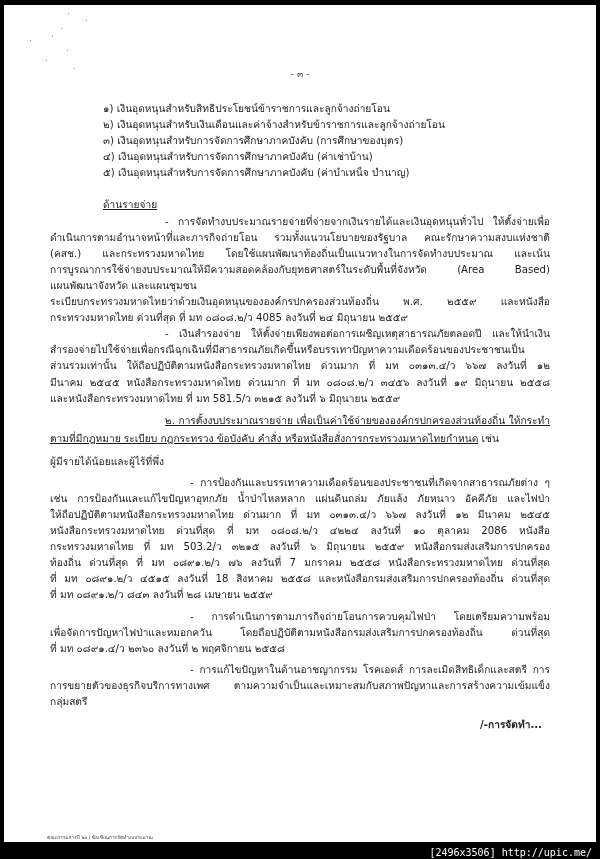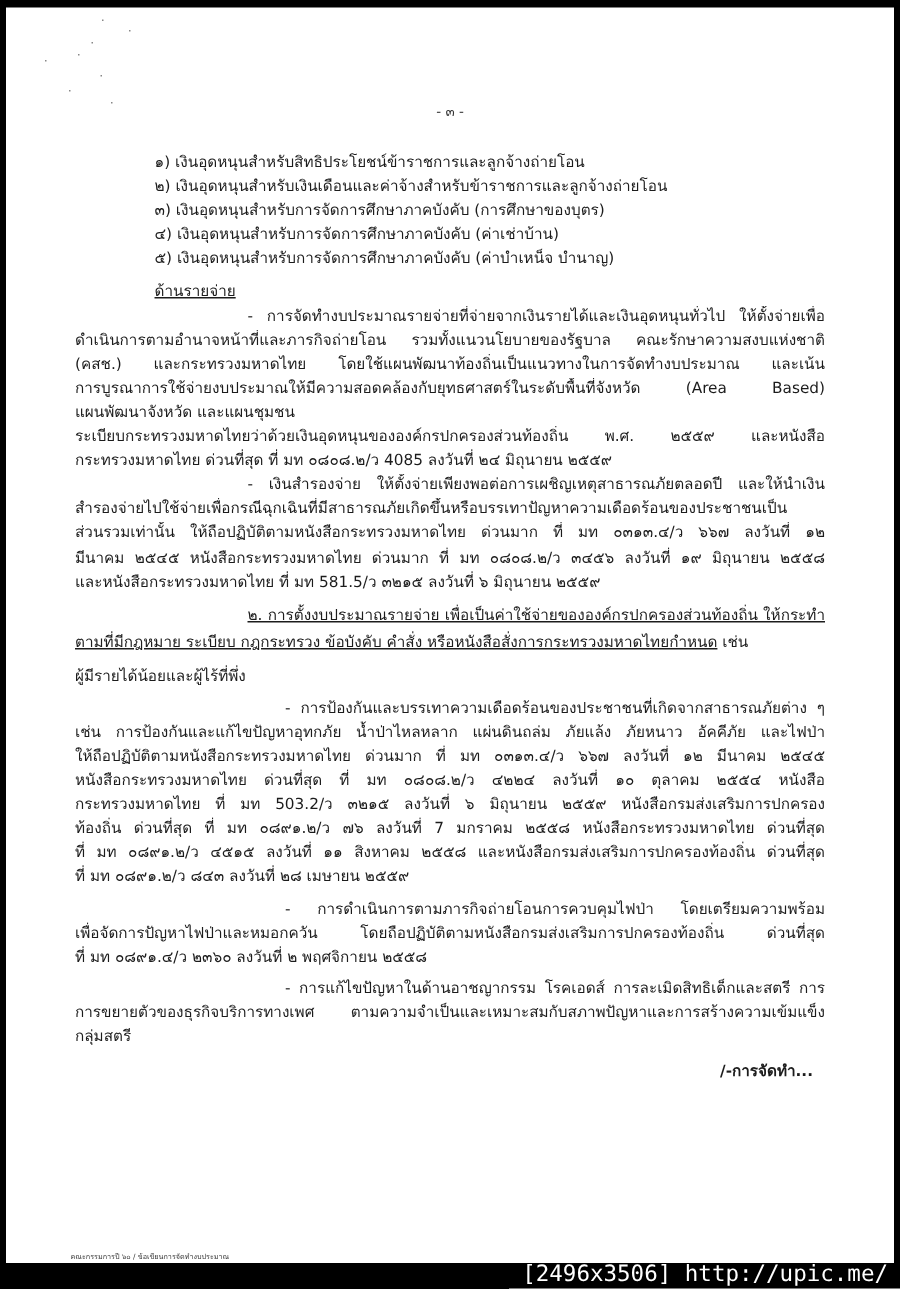--- a/index.html
+++ b/index.html
@@ -18,21 +18,21 @@
   .line { white-space: nowrap; height: 16.1px; }
   .j { text-align: justify; text-align-last: justify; white-space: normal; overflow: hidden; }
   .ind1 { padding-left: 115px; }
   .ind2 { padding-left: 53px; }
   .ind3 { padding-left: 140px; }
   .u { text-decoration: underline; }
   .right { text-align: right; padding-right: 8px; font-weight: bold; }
   .footer { position: absolute; left: 43px; top: 828px; font-size: 4.8px; color: #333; }
   .watermark {
     position: absolute; right: 8px; bottom: 1px; color: #fff;
-    font-family: "DejaVu Sans Mono", monospace; font-size: 15px; letter-spacing: 0; text-align: right;
+    font-family: "DejaVu Sans Mono", monospace; font-size: 10px; letter-spacing: 0; text-align: right;
   }
 </style>
 </head>
 <body>
 
 <div class="page">
   <div class="specks">
     <span class="speck" style="left:44px;top:3px"></span>
     <span class="speck" style="left:62px;top:10px"></span>
     <span class="speck" style="left:37px;top:18px"></span>
@@ -47,21 +47,21 @@
 
   <div class="doc">
     <div>
       <div class="line ind2">๑) เงินอุดหนุนสำหรับสิทธิประโยชน์ข้าราชการและลูกจ้างถ่ายโอน</div>
       <div class="line ind2">๒) เงินอุดหนุนสำหรับเงินเดือนและค่าจ้างสำหรับข้าราชการและลูกจ้างถ่ายโอน</div>
       <div class="line ind2">๓) เงินอุดหนุนสำหรับการจัดการศึกษาภาคบังคับ (การศึกษาของบุตร)</div>
       <div class="line ind2">๔) เงินอุดหนุนสำหรับการจัดการศึกษาภาคบังคับ (ค่าเช่าบ้าน)</div>
       <div class="line ind2">๕) เงินอุดหนุนสำหรับการจัดการศึกษาภาคบังคับ (ค่าบำเหน็จ บำนาญ)</div>
     </div>
 
-    <div class="line ind2" style="margin-top:6px">
+    <div class="line ind2" style="margin-top:16px">
       <span class="u">ด้านรายจ่าย</span>
     </div>
 
     <div>
       <div class="line j ind1">- การจัดทำงบประมาณรายจ่ายที่จ่ายจากเงินรายได้และเงินอุดหนุนทั่วไป ให้ตั้งจ่ายเพื่อ</div>
       <div class="line j">ดำเนินการตามอำนาจหน้าที่และภารกิจถ่ายโอน รวมทั้งแนวนโยบายของรัฐบาล คณะรักษาความสงบแห่งชาติ</div>
       <div class="line j">(คสช.) และกระทรวงมหาดไทย โดยใช้แผนพัฒนาท้องถิ่นเป็นแนวทางในการจัดทำงบประมาณ และเน้น</div>
       <div class="line j">การบูรณาการใช้จ่ายงบประมาณให้มีความสอดคล้องกับยุทธศาสตร์ในระดับพื้นที่จังหวัด (Area Based)</div>
       <div class="line">แผนพัฒนาจังหวัด และแผนชุมชน</div>
     </div>
@@ -90,24 +90,24 @@
 
 
     <div style="margin-top:5px">
       <div class="line">ผู้มีรายได้น้อยและผู้ไร้ที่พึ่ง</div>
     </div>
 
     <div style="margin-top:5px">
       <div class="line j ind3">- การป้องกันและบรรเทาความเดือดร้อนของประชาชนที่เกิดจากสาธารณภัยต่าง ๆ</div>
       <div class="line j">เช่น การป้องกันและแก้ไขปัญหาอุทกภัย น้ำป่าไหลหลาก แผ่นดินถล่ม ภัยแล้ง ภัยหนาว อัคคีภัย และไฟป่า</div>
       <div class="line j">ให้ถือปฏิบัติตามหนังสือกระทรวงมหาดไทย ด่วนมาก ที่ มท ๐๓๑๓.๔/ว ๖๖๗ ลงวันที่ ๑๒ มีนาคม ๒๕๔๕</div>
-      <div class="line j">หนังสือกระทรวงมหาดไทย ด่วนที่สุด ที่ มท ๐๘๐๘.๒/ว ๔๒๒๔ ลงวันที่ ๑๐ ตุลาคม ๒๕๕๔ หนังสือ</div>
+      <div class="line j">หนังสือกระทรวงมหาดไทย ด่วนที่สุด ที่ มท ๐๘๐๘.๒/ว ๔๒๒๔ ลงวันที่ ๑๐ ตุลาคม 2086 หนังสือ</div>
       <div class="line j">กระทรวงมหาดไทย ที่ มท 503.2/ว ๓๒๑๕ ลงวันที่ ๖ มิถุนายน ๒๕๕๙ หนังสือกรมส่งเสริมการปกครอง</div>
       <div class="line j">ท้องถิ่น ด่วนที่สุด ที่ มท ๐๘๙๑.๒/ว ๗๖ ลงวันที่ 7 มกราคม ๒๕๕๘ หนังสือกระทรวงมหาดไทย ด่วนที่สุด</div>
-      <div class="line j">ที่ มท ๐๘๙๑.๒/ว ๔๕๑๕ ลงวันที่ ๑๑ สิงหาคม ๒๕๕๘ และหนังสือกรมส่งเสริมการปกครองท้องถิ่น ด่วนที่สุด</div>
+      <div class="line j">ที่ มท ๐๘๙๑.๒/ว ๔๕๑๕ ลงวันที่ 18 สิงหาคม ๒๕๕๘ และหนังสือกรมส่งเสริมการปกครองท้องถิ่น ด่วนที่สุด</div>
       <div class="line">ที่ มท ๐๘๙๑.๒/ว ๘๔๓ ลงวันที่ ๒๘ เมษายน ๒๕๕๙</div>
     </div>
 
     <div style="margin-top:5px">
       <div class="line j ind3">- การดำเนินการตามภารกิจถ่ายโอนการควบคุมไฟป่า โดยเตรียมความพร้อม</div>
       <div class="line j">เพื่อจัดการปัญหาไฟป่าและหมอกควัน โดยถือปฏิบัติตามหนังสือกรมส่งเสริมการปกครองท้องถิ่น ด่วนที่สุด</div>
       <div class="line">ที่ มท ๐๘๙๑.๔/ว ๒๓๖๐ ลงวันที่ ๒ พฤศจิกายน ๒๕๕๘</div>
     </div>
 
     <div style="margin-top:5px">

